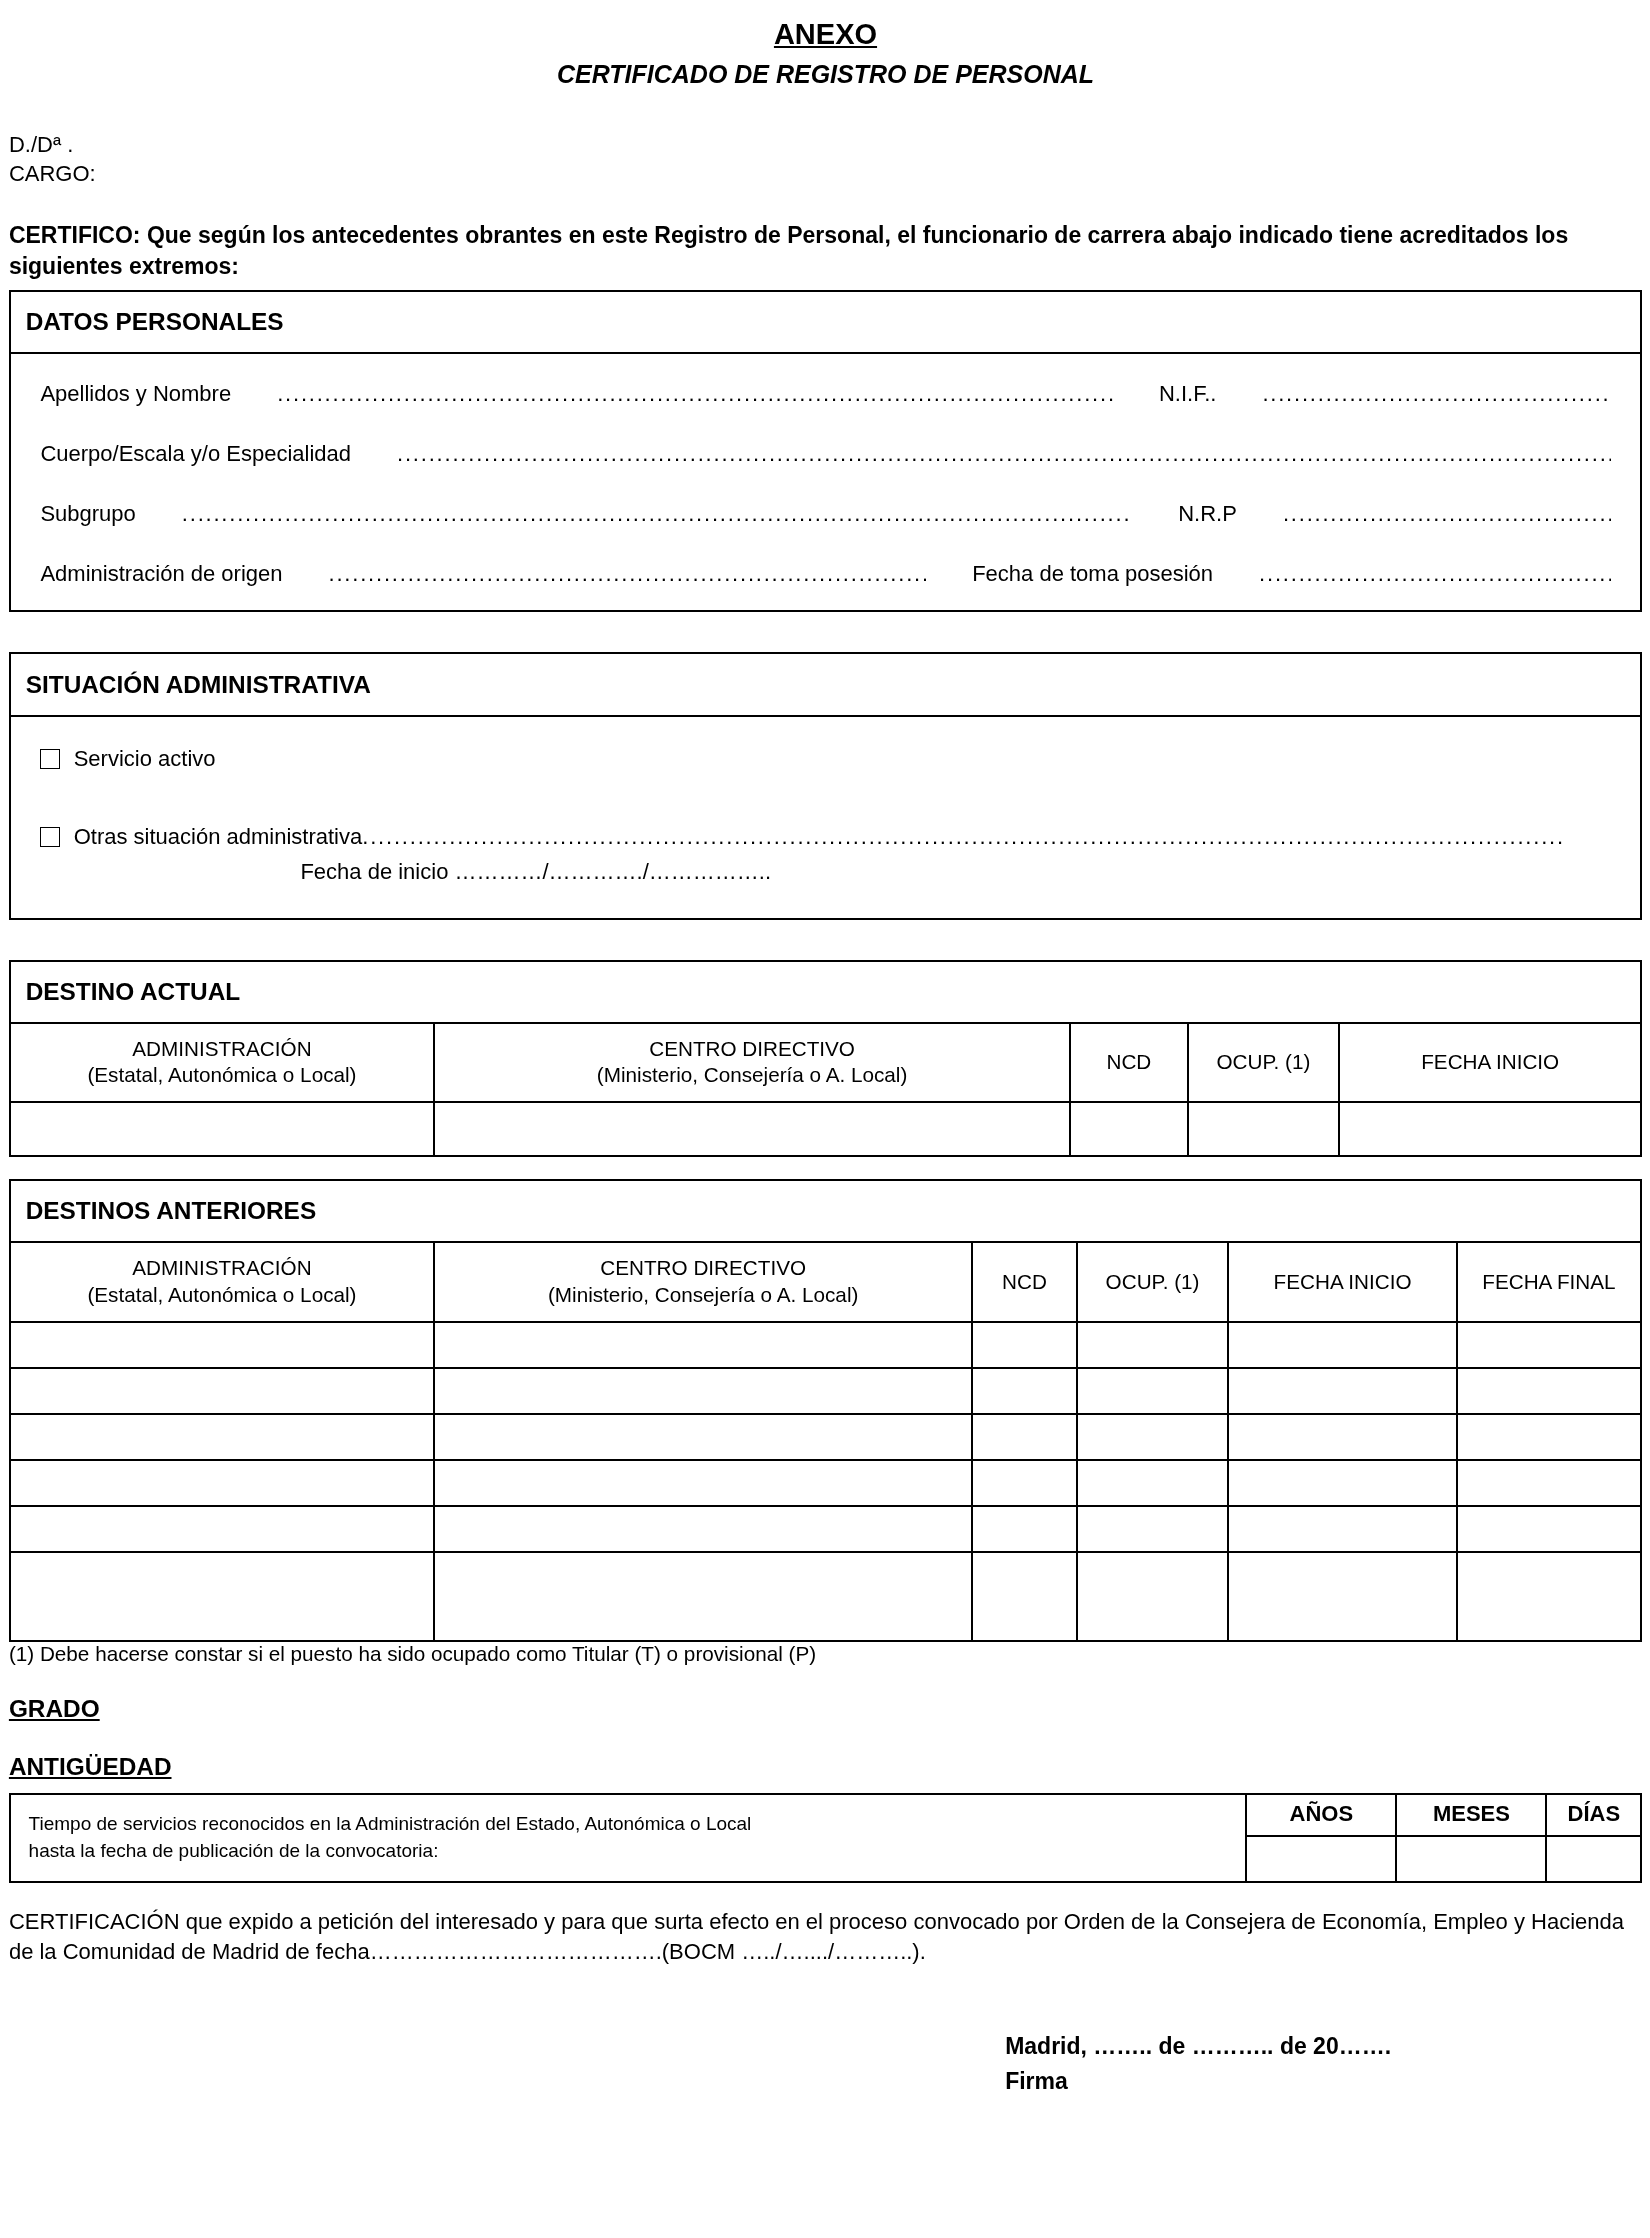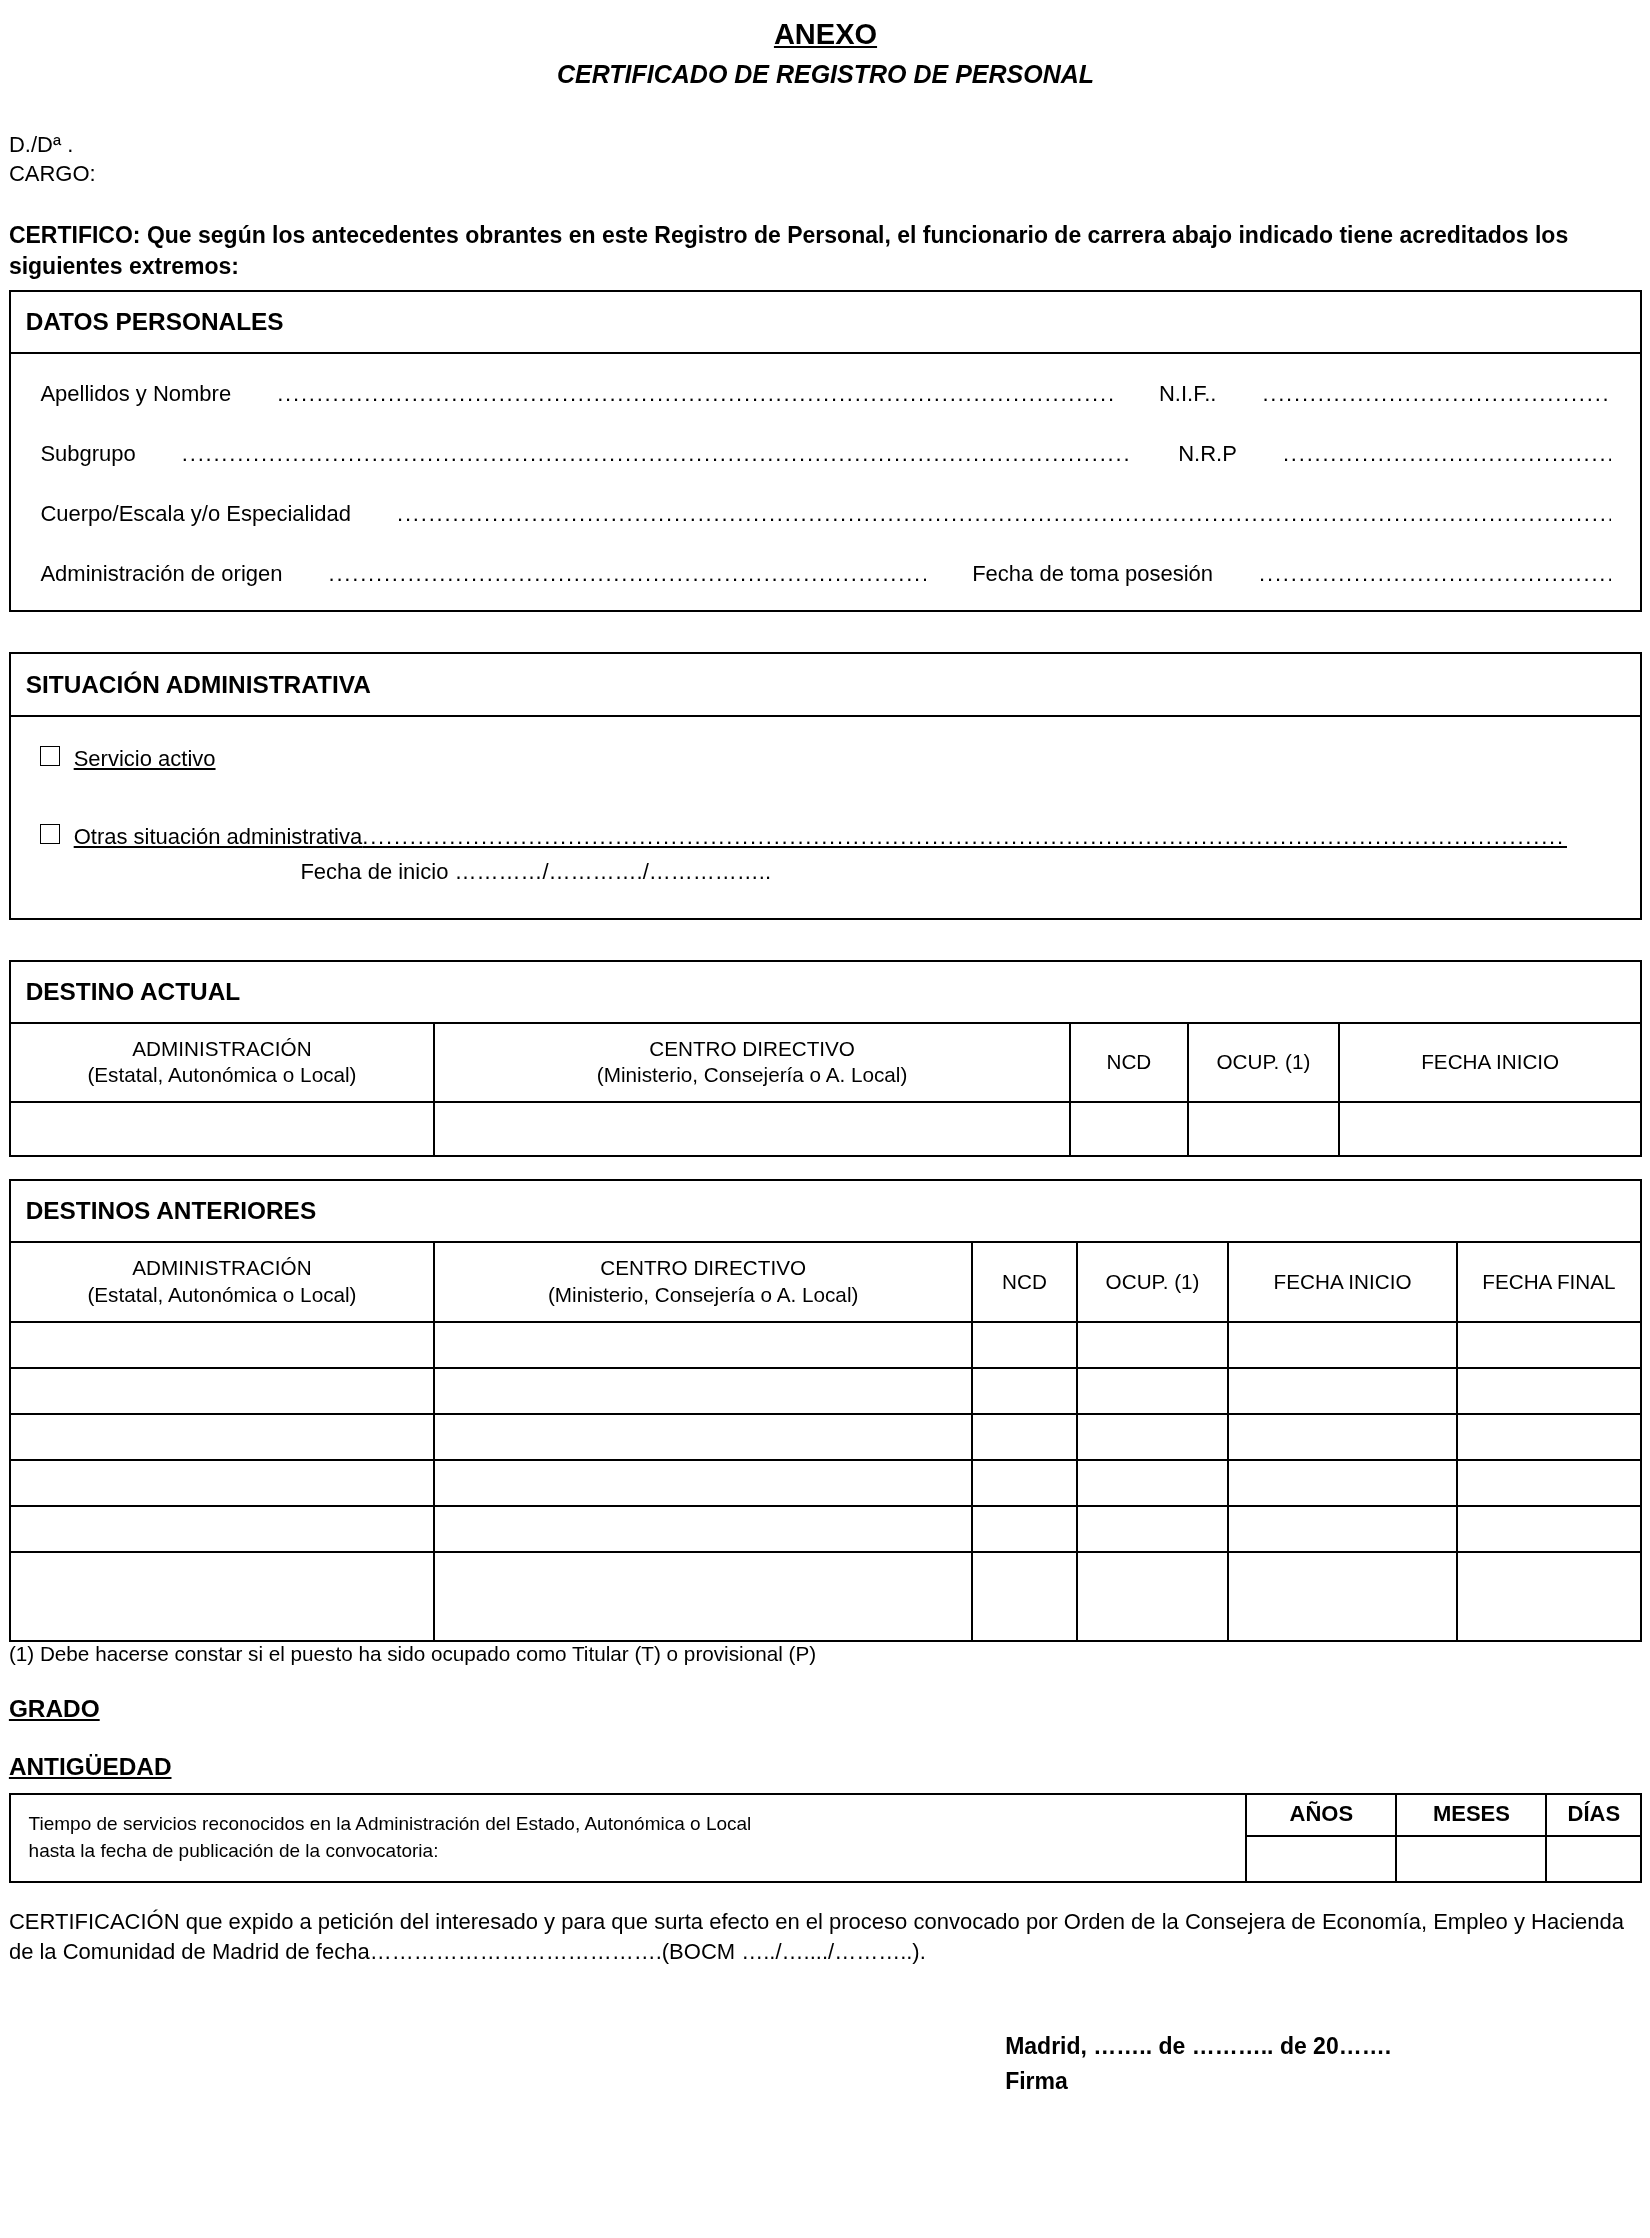--- a/index.html
+++ b/index.html
@@ -59,21 +59,21 @@
   }
   .datos-body .dotline { margin-bottom: 34px; gap: 46px; }
   .datos-body .dotline:last-child { margin-bottom: 0; }
   .leader { flex: 1 1 0px; min-width: 0; overflow: hidden; }
   .leader::after {
     content: "..........................................................................................................................................................................................................................................................................................................................";
     letter-spacing: 1.8px;
   }
 
   .situacion-body { padding: 29.5px 29.5px 32.5px; }
-  .check-line { display: flex; align-items: flex-start; white-space: nowrap; overflow: hidden; text-decoration: underline; }
+  .check-line { display: flex; align-items: center; white-space: nowrap; overflow: hidden; }
   .checkbox {
     width: 20px; height: 20px;
     border: 1.5px solid #000;
     display: inline-block;
     flex: 0 0 auto;
     margin-right: 13.3px;
     background: #fff;
   }
   .servicio-line { margin-bottom: 52px; }
   .otras-line .leader { margin-right: 44px; }
@@ -166,27 +166,27 @@
     <span>DATOS PERSONALES</span>
   </div>
   <div class="section-body datos-body">
     <div class="dotline">
       <span>Apellidos  y Nombre</span>
       <span class="leader" style="flex-grow:2.4"></span>
       <span>N.I.F..</span>
       <span class="leader" style="flex-grow:1"></span>
     </div>
     <div class="dotline">
+      <span>Cuerpo/Escala y/o Especialidad</span>
+      <span class="leader" style="flex-grow:1"></span>
+    </div>
+    <div class="dotline">
       <span>Subgrupo</span>
       <span class="leader" style="flex-grow:2.9"></span>
       <span>N.R.P</span>
-      <span class="leader" style="flex-grow:1"></span>
-    </div>
-    <div class="dotline">
-      <span>Cuerpo/Escala y/o Especialidad</span>
       <span class="leader" style="flex-grow:1"></span>
     </div>
     <div class="dotline">
       <span>Administración de origen </span>
       <span class="leader" style="flex-grow:1.7"></span>
       <span>Fecha de toma posesión</span>
       <span class="leader" style="flex-grow:1"></span>
     </div>
   </div>
 

